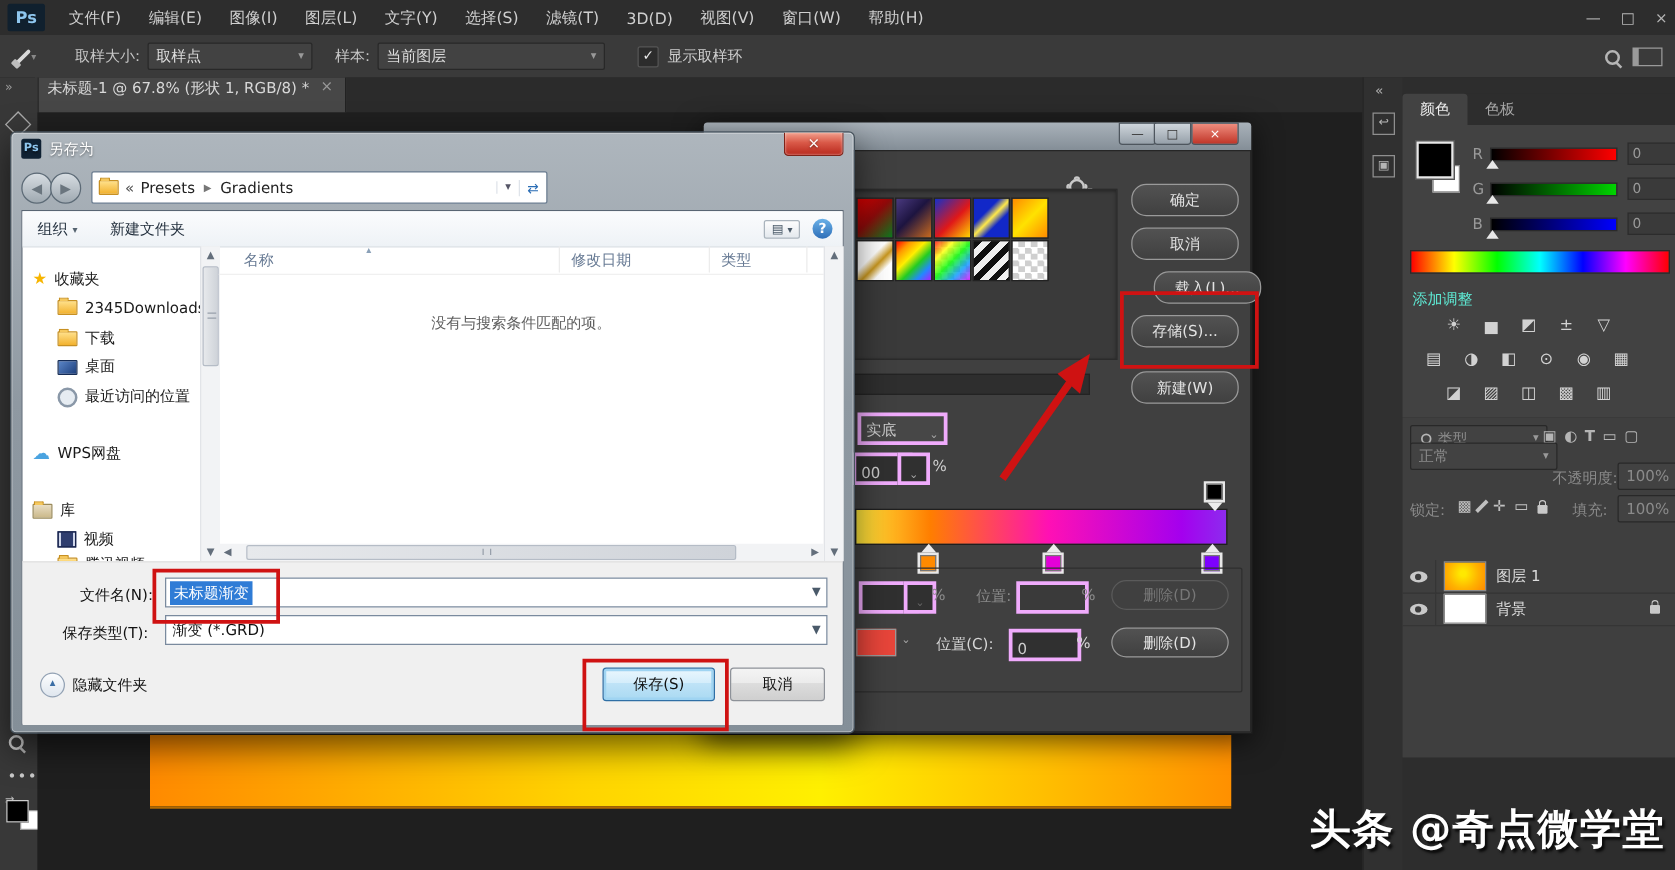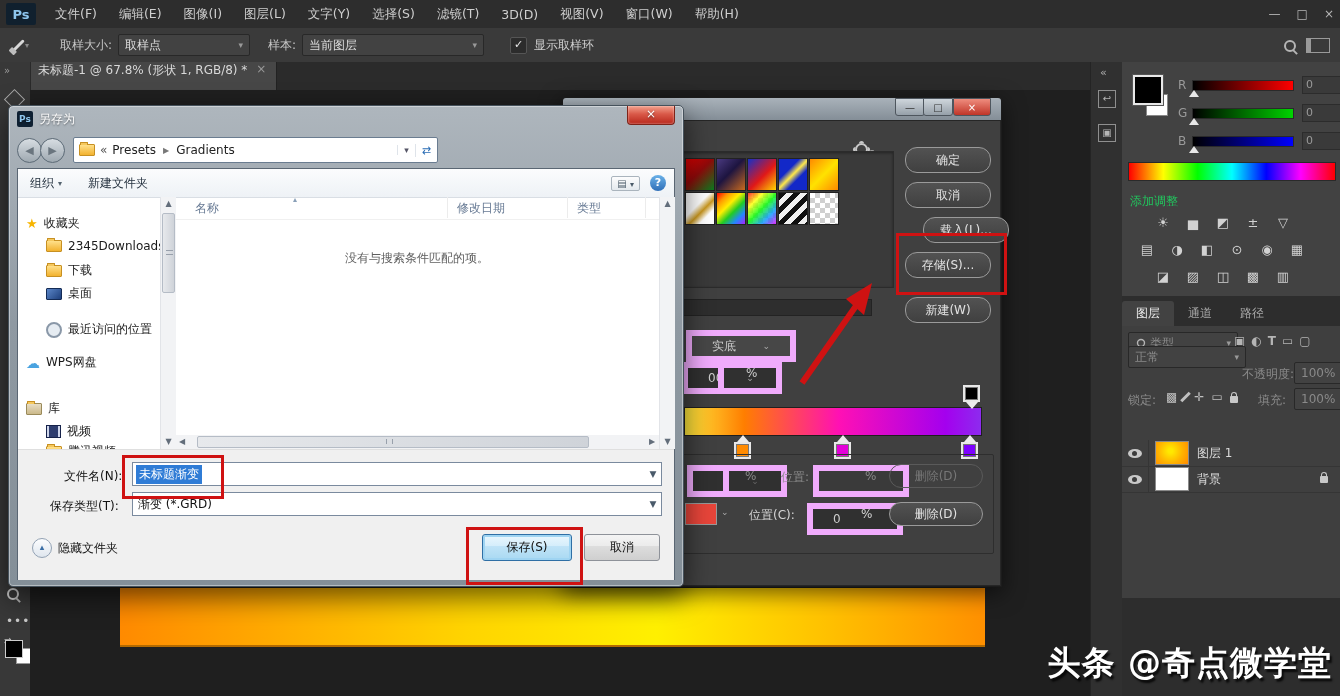--- a/index.html
+++ b/index.html
@@ -45,21 +45,21 @@
   .lthumb{width:32px;height:22px;border:1px solid #8a8a8a;margin-right:8px}
   
   .ge{left:562px;top:97px;width:438px;height:488px;z-index:40;border:1px solid #1c1c1c;border-radius:4px 4px 0 0;box-shadow:0 6px 22px rgba(0,0,0,.6)}
   .ge-title{height:22px;background:linear-gradient(180deg,#a9b2ba,#848e97);border-radius:3px 3px 0 0;position:relative}
   .ge-body{position:absolute;left:0;top:22px;width:436px;height:464px;background:#404040;border:1px solid #262626}
   .capbtn{height:16px;border:1px solid #4e565e;border-radius:0 0 3px 3px;display:flex;align-items:center;justify-content:center;font-size:10px;color:#fff}
   .capgray{background:linear-gradient(180deg,#cfd6dc,#96a0a9);color:#333}
   .capred{background:linear-gradient(180deg,#ef8d7e,#c03528);}
   .pill{position:absolute;width:84px;height:24px;border:1px solid #9a9a9a;border-radius:12px;background:linear-gradient(180deg,#525252,#404040);color:#e2e2e2;font-size:12px;display:flex;align-items:center;justify-content:center}
   .gear{width:9px;height:9px;border:2px solid #c9c9c9;border-radius:50%;box-shadow:0 -6px 0 -4px #c9c9c9,0 6px 0 -4px #c9c9c9,-6px 0 0 -4px #c9c9c9,6px 0 0 -4px #c9c9c9}
-  .gfield{background:#303030;border:6px solid #f0abfc;color:#cccccc;height:20px;display:flex;align-items:center;padding:0 20px}
+  .gfield{background:#303030;border:3px solid #f0abfc;color:#cccccc;height:20px;display:flex;align-items:flex-end;padding:0 4px}
   .dimtxt{color:#8a8a8a}
   .stopsq{width:11px;height:11px;border:1px solid #777;box-shadow:0 0 0 2px #e8e8e8}
   .triup{width:0;height:0;border-left:6px solid transparent;border-right:6px solid transparent;border-bottom:7px solid #ececec}
   .tridn{width:0;height:0;border-left:6px solid transparent;border-right:6px solid transparent;border-top:7px solid #ececec}
   
   .aero{left:8px;top:105px;width:674px;height:480px;z-index:50;background:linear-gradient(180deg,#aeb6bd,#8f99a2 45%,#848f98);border:1px solid #46525c;border-radius:5px;box-shadow:inset 0 0 0 1px rgba(255,255,255,.4),0 10px 28px rgba(0,0,0,.6)}
   .aero-title{height:26px;display:flex;align-items:center;color:#fdfdfd;text-shadow:0 1px 2px rgba(0,0,0,.5);font-size:12px}
   .psico{width:16px;height:16px;background:#0f2133;color:#8ec6ee;font-size:9px;font-weight:bold;display:flex;align-items:center;justify-content:center;border-radius:2px;margin:0 6px 0 8px}
   .xbtn{position:absolute;right:8px;top:0;width:46px;height:18px;background:linear-gradient(180deg,#f3a08c,#d95948 45%,#b8281c);border:1px solid #7e2318;border-top:none;border-radius:0 0 4px 4px;color:#fff;text-align:center;line-height:16px;font-size:12px;box-shadow:inset 0 0 2px rgba(255,255,255,.7)}
   .navcir{width:23px;height:23px;border-radius:50%;background:linear-gradient(180deg,#d7dde2,#9fa9b1);border:1px solid #5c6a76;color:#6a757e;font-size:11px;display:flex;align-items:center;justify-content:center}
@@ -155,20 +155,24 @@
 </div>
 
 <div class="abs rstrip">
   <div style="position:absolute;left:9px;top:4px;font-size:11px">«</div>
   <div style="position:absolute;left:7px;top:28px;width:16px;height:16px;border:1px solid #8f8f8f;color:#b5b5b5;font-size:10px;text-align:center;line-height:15px">↩</div>
   <div style="position:absolute;left:7px;top:62px;width:16px;height:16px;border:1px solid #8f8f8f;color:#b5b5b5;font-size:10px;text-align:center;line-height:15px">▣</div>
 </div>
 
 <div class="abs panelcol">
 
+  <div class="ptabs" style="margin-top:13px">
+    <div class="ptab act">颜色</div>
+    <div class="ptab">色板</div>
+  </div>
   <div class="pbody" style="height:124px;position:relative">
     <div style="position:absolute;left:24px;top:32px;width:20px;height:20px;background:#fff;border:1px solid #888"></div>
     <div style="position:absolute;left:11px;top:13px;width:26px;height:26px;background:#000;border:2px solid #e8e8e8;outline:1px solid #555"></div>
     <div style="position:absolute;left:56px;top:16px;color:#9a9a9a">R</div>
     <div class="track" style="position: absolute; left: 70px; top: 18px; width: 100px; background: linear-gradient(90deg, rgb(0, 0, 0), rgb(255, 0, 0));">
         <div class="thumbT"></div>
       </div>
     <div class="valbox" style="position:absolute;left:180px;top:14px">0</div>
     <div style="position:absolute;left:56px;top:44px;color:#9a9a9a">G</div>
     <div class="track" style="position: absolute; left: 70px; top: 46px; width: 100px; background: linear-gradient(90deg, rgb(0, 0, 0), rgb(0, 212, 0));">
@@ -177,21 +181,21 @@
     <div class="valbox" style="position:absolute;left:180px;top:42px">0</div>
     <div style="position:absolute;left:56px;top:72px;color:#9a9a9a">B</div>
     <div class="track" style="position: absolute; left: 70px; top: 74px; width: 100px; background: linear-gradient(90deg, rgb(0, 0, 0), rgb(0, 0, 255));">
         <div class="thumbT"></div>
       </div>
     <div class="valbox" style="position:absolute;left:180px;top:70px">0</div>
     <div style="position: absolute; left: 6px; top: 100px; width: 206px; height: 17px; border: 1px solid rgb(42, 42, 42); background: linear-gradient(90deg, rgb(255, 0, 0), rgb(255, 255, 0), rgb(0, 255, 0), rgb(0, 255, 255), rgb(0, 0, 255), rgb(255, 0, 255), rgb(255, 0, 0));"></div>
   </div>
 
   <div class="pbody" style="height:110px;position:relative">
-    <div style="position:absolute;left:8px;top:7px;color:#22c55e">添加调整</div>
+    <div style="position:absolute;left:8px;top:7px;color:#5eead4">添加调整</div>
     <div class="row" style="position:absolute;left:30px;top:28px;gap:8px">
       <div class="adjico">☀</div>
       <div class="adjico">▅</div>
       <div class="adjico">◩</div>
       <div class="adjico">±</div>
       <div class="adjico">▽</div>
     </div>
     <div class="row" style="position:absolute;left:14px;top:55px;gap:8px">
       <div class="adjico">▤</div>
       <div class="adjico">◑</div>
@@ -202,25 +206,20 @@
     </div>
     <div class="row" style="position:absolute;left:30px;top:82px;gap:8px">
       <div class="adjico">◪</div>
       <div class="adjico">▨</div>
       <div class="adjico">◫</div>
       <div class="adjico">▩</div>
       <div class="adjico">▥</div>
     </div>
   </div>
 
-  <div class="ptabs" style="margin-top:5px">
-    <div class="ptab act">图层</div>
-    <div class="ptab">通道</div>
-    <div class="ptab">路径</div>
-  </div>
   <div class="pbody" style="height:272px;position:relative;background:#3f3f3f">
     <div class="ddark" style="position:absolute;left:6px;top:6px;width:96px">
       <span class="magi" style="transform:scale(.7);margin-right:3px"></span>
       <span class="dimtxt">类型</span>
         <span class="car">▾</span>
     </div>
     <div class="row" style="position:absolute;left:112px;top:8px;gap:6px;color:#b5b5b5;font-size:12px">
       <span>▣</span>
       <span>◐</span>
       <span style="font-weight:bold">T</span>
@@ -404,21 +403,21 @@
         <span>2345Downloads</span>
       </div>
       <div class="sbitem" style="left:28px;top:65px">
         <span class="fold"></span>
         <span>下载</span>
       </div>
       <div class="sbitem" style="left:28px;top:88px">
         <span class="mon"></span>
         <span>桌面</span>
       </div>
-      <div class="sbitem" style="left:28px;top:124px">
+      <div class="sbitem" style="left:28px;top:112px">
         <span class="rec"></span>
         <span>最近访问的位置</span>
       </div>
       <div class="sbitem" style="left:8px;top:157px">
         <span style="color:#4aa3e0;font-size:14px">☁</span>
         <span>WPS网盘</span>
       </div>
       <div class="sbitem" style="left:8px;top:203px">
         <span class="fold" style="background:linear-gradient(180deg,#e8ddc4,#cbb98a);border-color:#9a8a5a"></span>
         <span>库</span>

